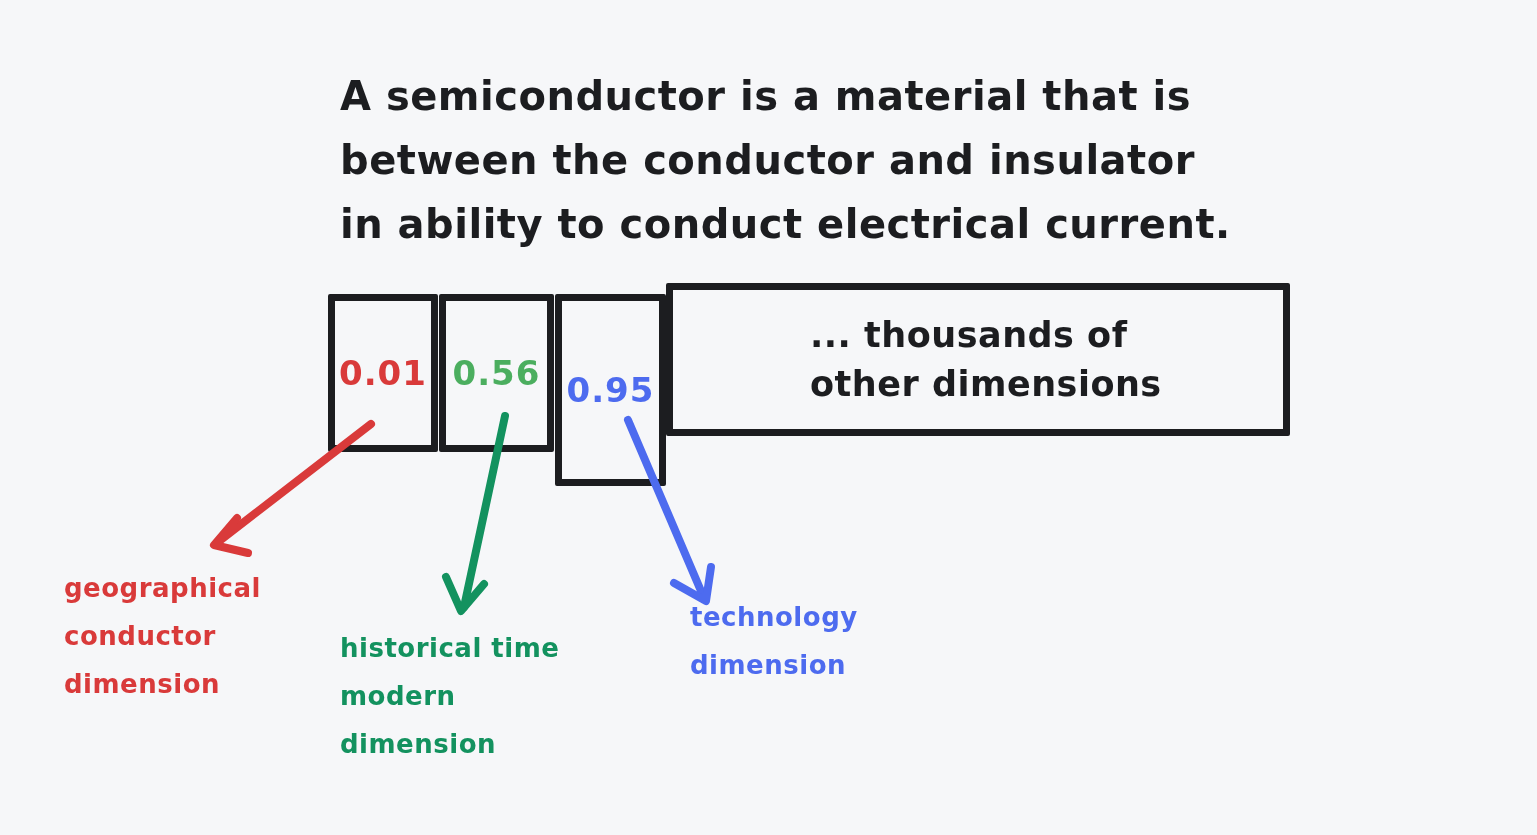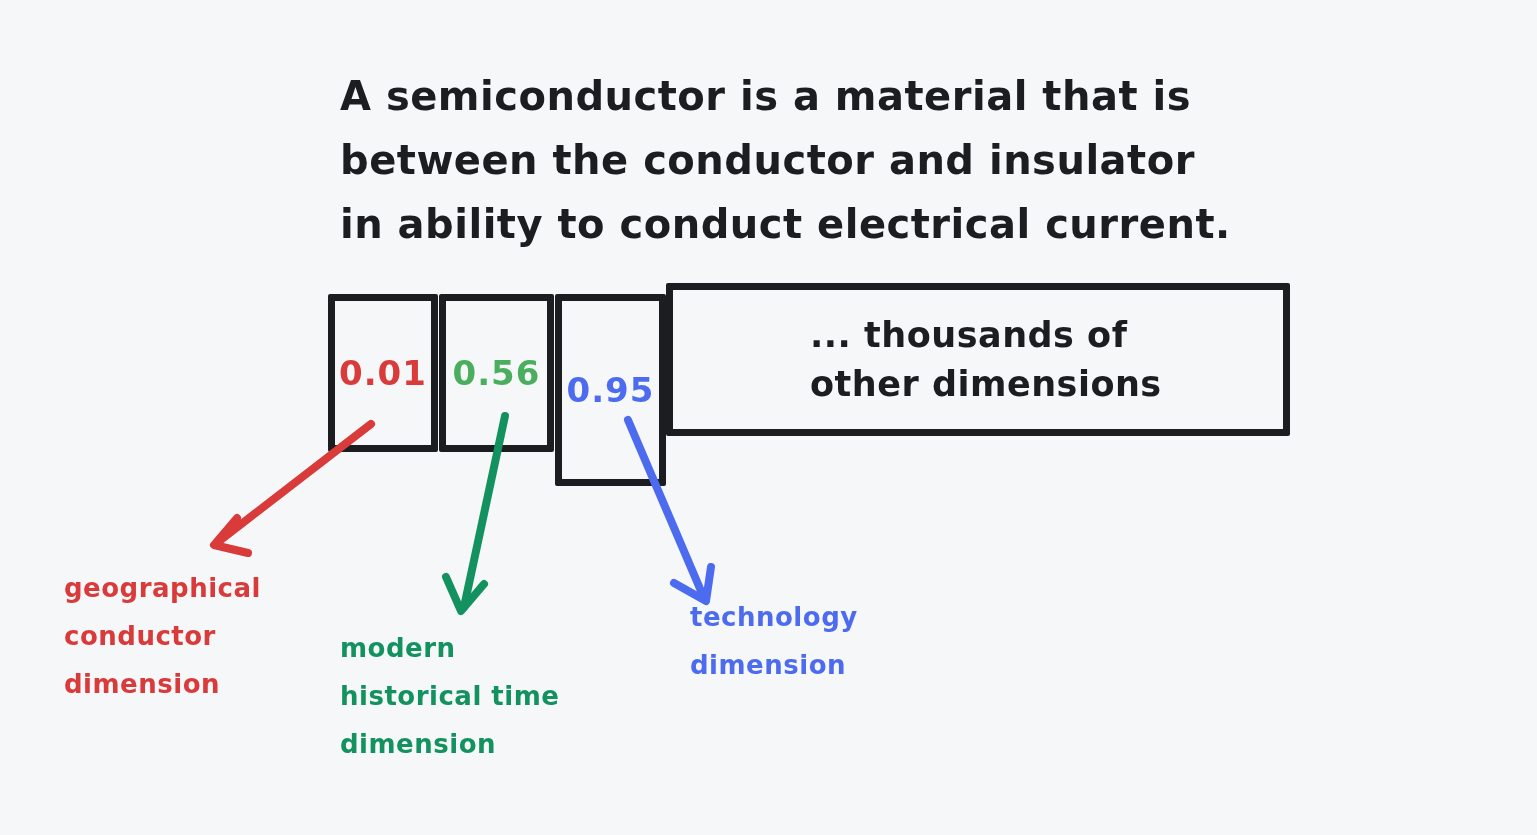--- a/index.html
+++ b/index.html
@@ -130,22 +130,22 @@
     </g>
   </svg>
 
   <div class="dim-label label-geo">
     <div>geographical</div>
     <div>conductor</div>
     <div>dimension</div>
   </div>
 
   <div class="dim-label label-time">
+    <div>historical time</div>
     <div>modern</div>
-    <div>historical time</div>
     <div>dimension</div>
   </div>
 
   <div class="dim-label label-tech">
     <div>technology</div>
     <div>dimension</div>
   </div>
 
 </div>
 

